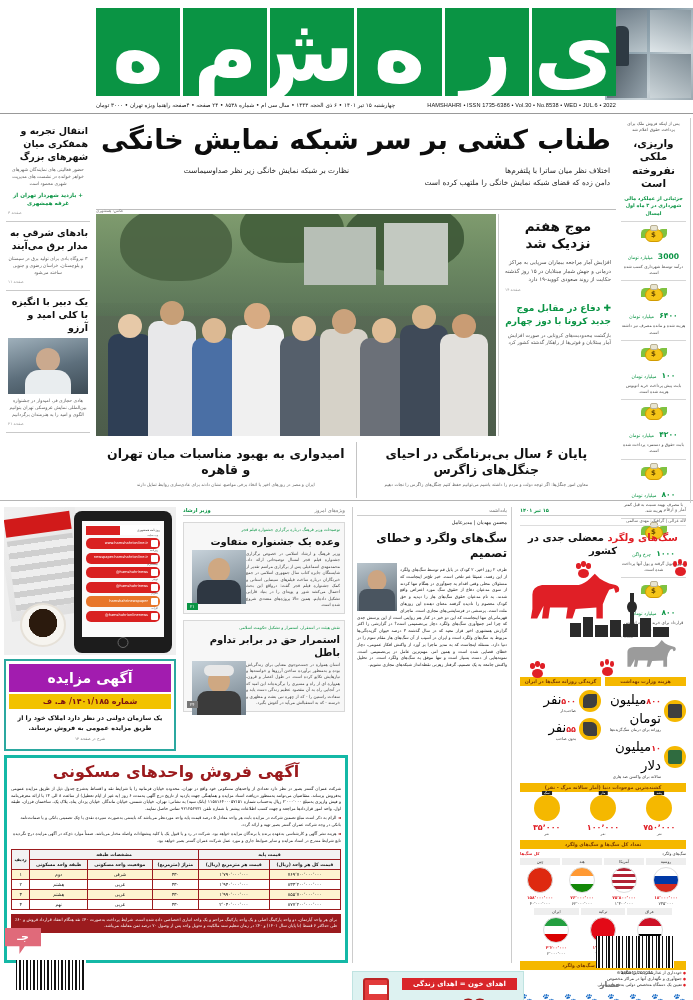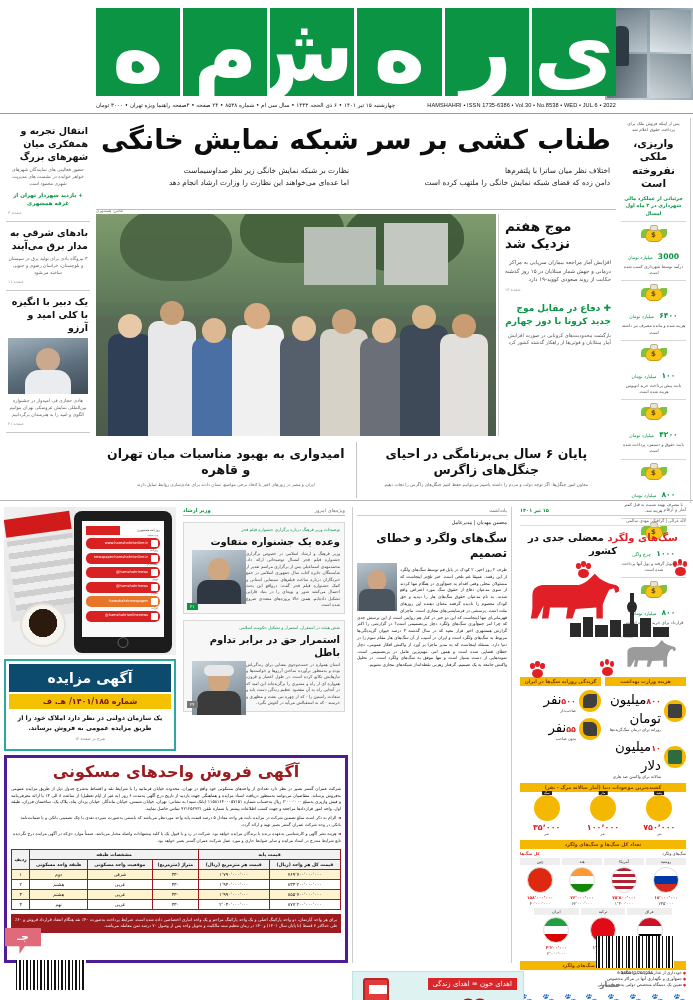--- a/index.html
+++ b/index.html
@@ -66,21 +66,21 @@
   .mp-tree { position:absolute; border-radius:50% 50% 45% 45%; background: #4c6443; opacity:.95;}
   .mp-bld { position:absolute; background:#9aa49a; }
   .mp-crowd { position:absolute; left:0; bottom:0; width:100%; height:60%;
      background: linear-gradient(180deg, rgba(60,70,60,.05), rgba(30,40,35,.25)); }
   .person { position:absolute; bottom:0; border-radius:10px 10px 0 0; }
   .p-head { position:absolute; border-radius:50%; }
   .photo-credit { position: absolute; left: 96px; top: 208px; font-size: 4px; color: #777; }
 
   
   .covid-box { position: absolute; left: 500px; top: 214px; width: 116px; height: 222px; padding: 4px 5px 0; }
-  .covid-title { font-size: 13.5px; font-weight: bold; line-height: 17px; text-align: left; color:#111; }
+  .covid-title { font-size: 13.5px; font-weight: bold; line-height: 17px; text-align: center; color:#111; }
   .covid-body { font-size: 5.4px; line-height: 8.6px; color: #4a4a4a; text-align: right; margin-top: 6px; }
   .covid-page { font-size: 4px; color:#999; text-align: left; margin-top: 3px;}
   .covid-green { font-size: 9px; font-weight: bold; line-height: 13px; color:#0a9444; text-align: right; margin-top: 10px;}
   .plus-ico { display:inline-block; color:#0a9444; font-weight:bold; }
   .covid-small { font-size: 5px; line-height: 7.4px; color:#555; text-align:right; margin-top: 4px;}
   .covid-rule { position:absolute; left:498px; top:214px; width:1px; height:222px; background:#ccc;}
 
   
   .subs-row { position: absolute; left: 96px; top: 442px; width: 520px; height: 56px; display: flex; }
   .subs-cell { flex: 1; padding: 4px 8px; }
@@ -129,28 +129,28 @@
   .ta-row.orange { background:#e8762a; }
   .ta-row .sq { position:absolute; right:2px; top:2px; width:7px; height:7px; background:#fff; border-radius:1px;}
   .ta-row .tx { position:absolute; right:12px; top:2.5px; font-size:3.6px; color:#fff; direction:ltr; }
   .ta-row .lbl { position:absolute; right:2px; top:-4px; font-size:2.6px; color:#555; }
   .ta-home { position:absolute; left:50%; transform:translateX(-50%); bottom:5px; width:11px; height:11px;
      border:1px solid #666; border-radius:50%;}
 
   
   .auction { position: absolute; left: 4px; top: 156px; width: 172px; height: 92px;
      border: 2px solid #2ba8a0; background:#fff; padding: 3px;}
-  .auc-red { background:#0c4a6e; color:#fff; font-size: 14px; font-weight:bold; text-align:center; padding: 6px 0; letter-spacing:-.5px;}
+  .auc-red { background:#a21caf; color:#fff; font-size: 14px; font-weight:bold; text-align:center; padding: 6px 0; letter-spacing:-.5px;}
   .auc-yellow { background:#f2c200; color:#7a1010; font-size: 8px; font-weight:bold; text-align:center; padding: 3px 0; margin-top:2px;}
   .auc-text { font-size: 6.4px; line-height: 10px; color:#111; text-align:center; margin-top:4px; font-weight:bold;}
   .auc-note { font-size: 4px; color:#777; text-align:center; margin-top:3px;}
 
   
   .resad { position: absolute; left: 4px; top: 252px; width: 344px; height: 208px;
-     border: 3px solid #4c1d95; background:#fff; padding: 4px; }
+     border: 3px solid #14b8a6; background:#fff; padding: 4px; }
   .resad-title { font-size: 16px; font-weight:bold; color:#9b1b1e; text-align:center; line-height:20px; }
   .resad-p { font-size: 4.3px; line-height: 6.6px; color:#111; text-align: justify; margin-top: 4px; }
   .resad-bullet { font-size: 4.2px; line-height:6.4px; color:#111; margin-top:3px; }
   .resad-bullet::before { content:"◄ "; color:#9b1b1e; }
   .restable { width: 100%; border-collapse: collapse; margin-top: 5px; font-size: 4.6px;}
   .restable th { background:#f2f2f2; border:1px solid #9b1b1e; color:#111; font-weight:bold; padding:2px 1px; text-align:center;}
   .restable td { border:1px solid #9b1b1e; padding:2px 1px; text-align:center; color:#111;}
   .restable tr:nth-child(odd) td { background:#fdf3cf; }
   .resad-foot { background:#9b1b1e; color:#fff; font-size:4.2px; line-height:6.4px; padding:3px 4px; margin-top:4px; text-align:justify;}
 
@@ -229,21 +229,21 @@
   .legend .b { color:#333;}
   .sol-head { background:#f5b800; color:#7a3b00; font-size:4.6px; font-weight:bold; text-align:center; padding:2px 0; margin-top:4px;}
   .sol-li { font-size:4.2px; color:#222; text-align:right; line-height:6.4px; }
   .sol-li::before { content:"● "; color:#e01f26; font-size:3.4px;}
   .paw-strip { display:flex; justify-content:space-between; margin-top:4px; }
 
   
   .blood { position: absolute; left: 352px; top: 468px; width: 172px; height: 66px;
      background:#ddf2f1; border:1px solid #bfe3e1; overflow:hidden; }
   .blood-label { position:absolute; right:6px; top:6px; background:#d9262a; color:#fff;
-     font-size:7px; font-weight:normal; padding:2px 5px; }
+     font-size:7px; font-weight:bold; padding:2px 11px; }
   .blood-bag { position:absolute; left:10px; top:6px; width:26px; height:36px;
       background:#e23b3b; border-radius:3px 3px 10px 10px; border:2px solid #bb2525;}
   .blood-bag .lbl { position:absolute; left:4px; top:5px; width:18px; height:9px; background:#fff; }
   .heart { position:absolute; left:108px; top:26px; width:26px; height:24px; }
   .heart::before, .heart::after { content:""; position:absolute; width:13px; height:20px;
       background:transparent; border:2px solid #a31a1a; border-bottom:none; border-radius:8px 8px 0 0;}
   .heart::before { left:0; transform: rotate(-40deg); }
   .heart::after { left:9px; transform: rotate(40deg); }
 
   
@@ -326,21 +326,20 @@
 
   <div class="headline-wrap">
     <div class="headline">طناب کشی بر سر شبکه نمایش خانگی</div>
     <div class="sub-row">
       <div class="sub-col c2">
         <div>اختلاف نظر میان ساترا با پلتفرم‌ها</div>
         <div>دامن زده که فضای شبکه نمایش خانگی را ملتهب کرده است</div>
       </div>
       <div class="sub-col">
         <div>نظارت بر شبکه نمایش خانگی زیر نظر صداوسیماست</div>
-        <div>اما عده‌ای می‌خواهند این نظارت را وزارت ارشاد انجام دهد</div>
       </div>
     </div>
   </div>
   <div class="hl-rule"></div>
 
   <div class="main-photo">
     <div class="mp-sky"></div>
     <div class="mp-tree" style="left:6%;top:-4%;width:28%;height:34%;"></div>
     <div class="mp-tree" style="left:36%;top:-8%;width:26%;height:30%;background:#44603c;"></div>
     <div class="mp-tree" style="left:62%;top:-6%;width:30%;height:32%;background:#3f5a39;"></div>

